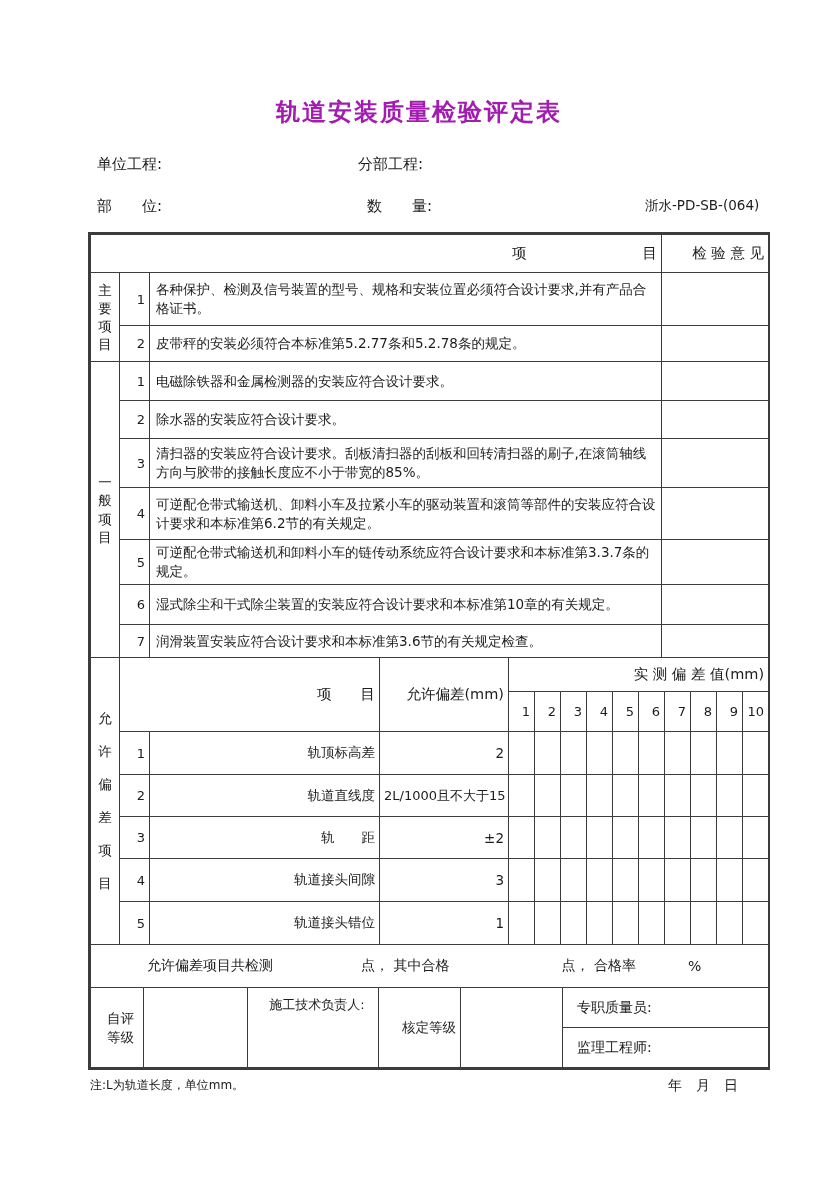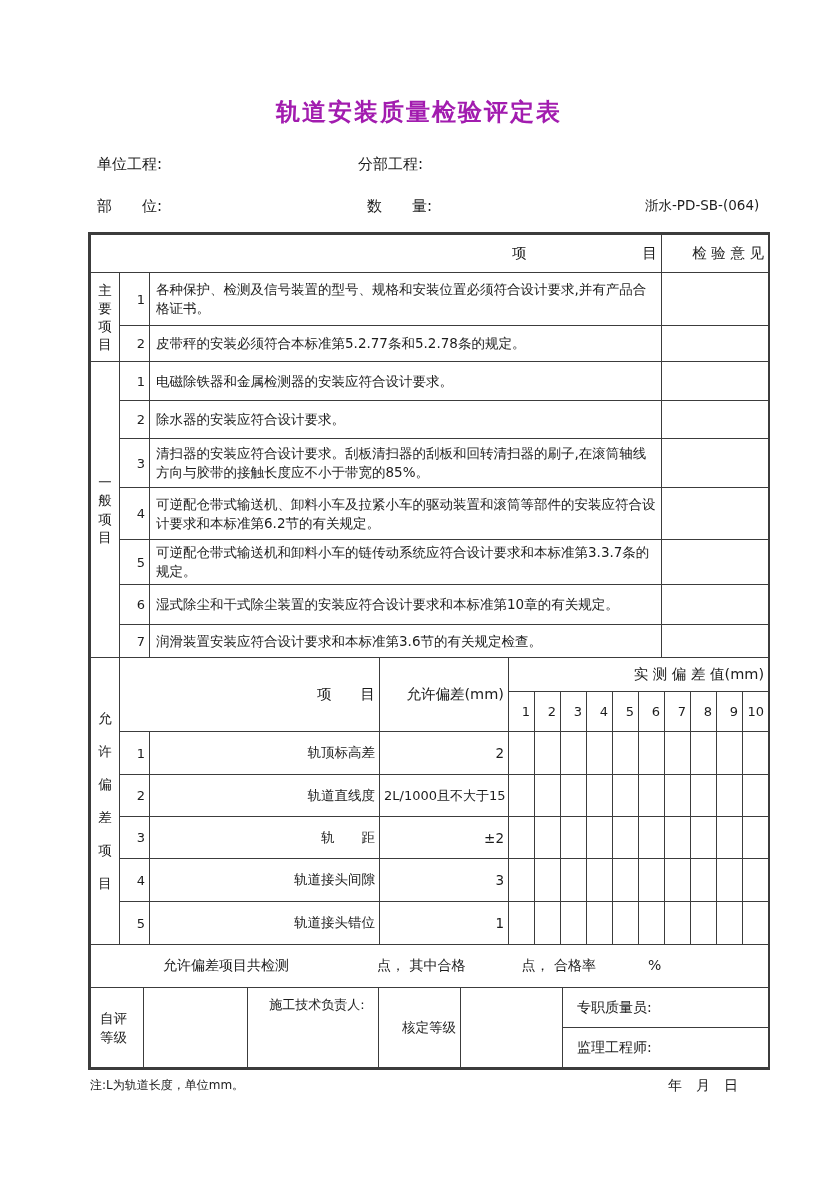--- a/index.html
+++ b/index.html
@@ -25,26 +25,26 @@
   }
   table{border-collapse:collapse;table-layout:fixed;width:678px;}
   td{
     border:1px solid #3c3c3c;font-size:13.5px;color:#1c1c1c;
     padding:2px 4px;vertical-align:middle;overflow:hidden;
   }
   .c{text-align:right;}
   .desc{text-align:left;padding-left:6px;padding-right:4px;line-height:1.4;}
   .vlabel{width:16px;margin:0 auto;line-height:1.35;word-break:break-all;text-align:center;font-size:13.5px;}
   .vlabel-tall{width:16px;margin:0 auto;line-height:2.45;word-break:break-all;text-align:center;font-size:13.5px;}
-  .wlabel{width:34px;margin:0 auto;line-height:1.35;word-break:break-all;text-align:left;}
+  .wlabel{width:34px;margin:0 auto;line-height:1.35;word-break:break-all;text-align:right;}
   .hdr-cell{font-size:14.5px;white-space:pre;}
   .numcell{font-size:13px;}
-  .summary-line{display:flex;align-items:flex-start;padding-left:72px;font-size:14px;white-space:pre;}
+  .summary-line{display:flex;align-items:center;padding-left:56px;font-size:14px;white-space:pre;}
   .summary-line .g1{margin-right:88px;}
-  .summary-line .g2{margin-right:56px;}
+  .summary-line .g2{margin-right:112px;}
   .summary-line .g3{margin-right:52px;}
   .sig-top{vertical-align:top;text-align:center;padding:8px 4px 0 12px;font-size:13px;white-space:pre;}
   .sig-left{text-align:left;padding-left:14px;font-size:14px;white-space:pre;}
   .note-line{position:absolute;top:1077px;left:90px;font-size:12px;white-space:pre;}
   .date-line{position:absolute;top:1077px;left:668px;font-size:14px;white-space:pre;}
 </style>
 </head>
 <body>
 
 <div class="page-title">轨道安装质量检验评定表</div>

